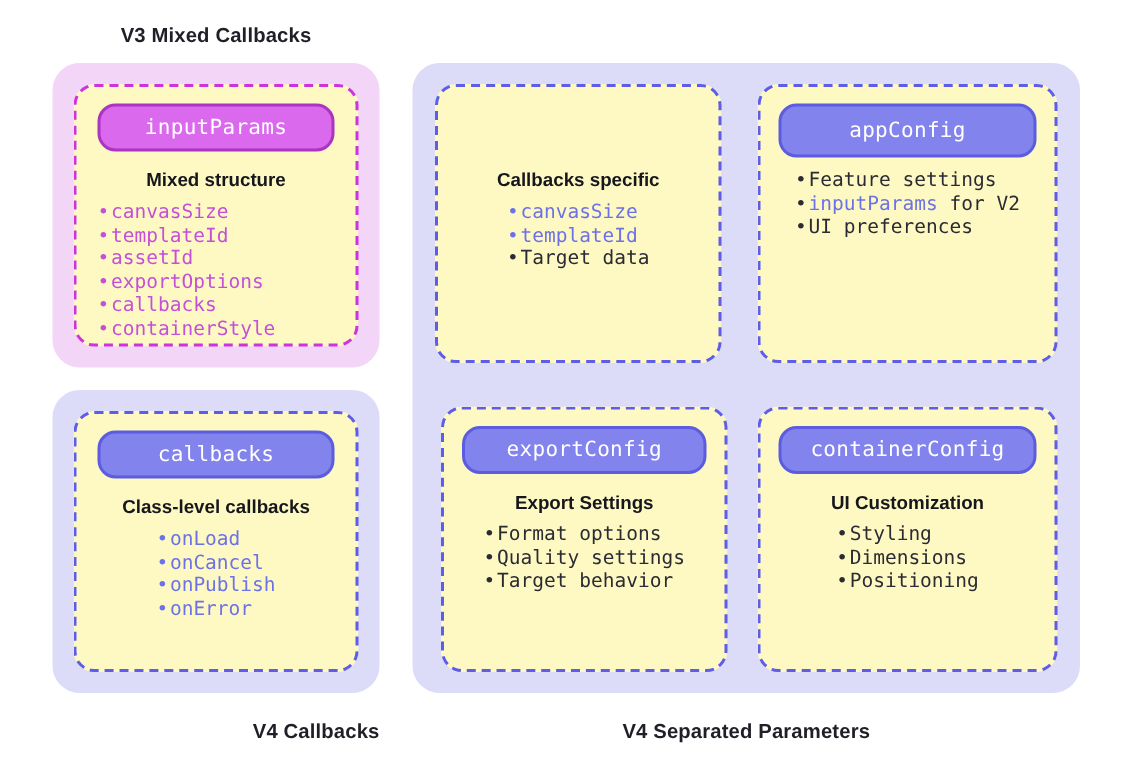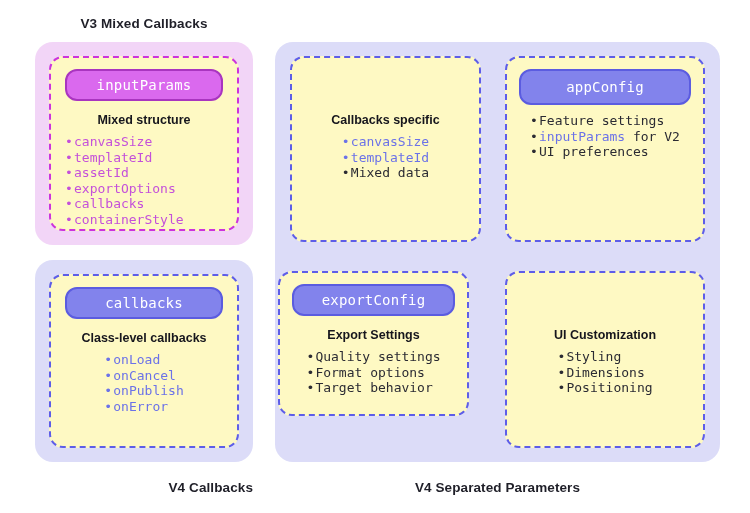--- a/index.html
+++ b/index.html
@@ -196,21 +196,21 @@
       <div class="card-body" style="top:55px;">
         <div class="subhead">Callbacks specific</div>
         <div class="bullets">
           <div class="bullet">
             <span class="dot code-blue">•</span><span class="code-blue">canvasSize</span>
           </div>
           <div class="bullet">
             <span class="dot code-blue">•</span><span class="code-blue">templateId</span>
           </div>
           <div class="bullet">
-            <span class="dot plain-dark">•</span><span class="plain-dark">Mixed data</span>
+            <span class="dot plain-dark">•</span><span class="plain-dark">Target data</span>
           </div>
         </div>
       </div>
     </div>
 
     <div class="card" style="left:230px; top:14px; width:200px; height:186px;">
       <div class="pill pill-blue" style="left:12px; top:11px; right:12px; height:36px;">
         <span>appConfig</span>
       </div>
       <div class="card-body" style="top:55px;">
@@ -221,41 +221,44 @@
           <div class="bullet">
             <span class="dot plain-dark">•</span><span class="code-blue">inputParams</span><span class="plain-dark"> for V2</span>
           </div>
           <div class="bullet">
             <span class="dot plain-dark">•</span><span class="plain-dark">UI preferences</span>
           </div>
         </div>
       </div>
     </div>
 
-    <div class="card" style="left:3px; top:229px; width:191px; height:145px;">
+    <div class="card" style="left:19px; top:229px; width:191px; height:177px;">
       <div class="pill pill-blue" style="left:12px; top:11px; right:12px; height:32px;">
         <span>exportConfig</span>
       </div>
       <div class="card-body" style="top:55px;">
         <div class="subhead">Export Settings</div>
         <div class="bullets">
           <div class="bullet">
+            <span class="dot plain-dark">•</span><span class="plain-dark">Format options</span>
+          </div>
+          <div class="bullet">
             <span class="dot plain-dark">•</span><span class="plain-dark">Quality settings</span>
           </div>
           <div class="bullet">
-            <span class="dot plain-dark">•</span><span class="plain-dark">Format options</span>
-          </div>
-          <div class="bullet">
             <span class="dot plain-dark">•</span><span class="plain-dark">Target behavior</span>
           </div>
         </div>
       </div>
     </div>
 
     <div class="card" style="left:230px; top:229px; width:200px; height:177px;">
+      <div class="pill pill-blue" style="left:12px; top:11px; right:12px; height:32px;">
+        <span>containerConfig</span>
+      </div>
       <div class="card-body" style="top:55px;">
         <div class="subhead">UI Customization</div>
         <div class="bullets">
           <div class="bullet">
             <span class="dot plain-dark">•</span><span class="plain-dark">Styling</span>
           </div>
           <div class="bullet">
             <span class="dot plain-dark">•</span><span class="plain-dark">Dimensions</span>
           </div>
           <div class="bullet">

